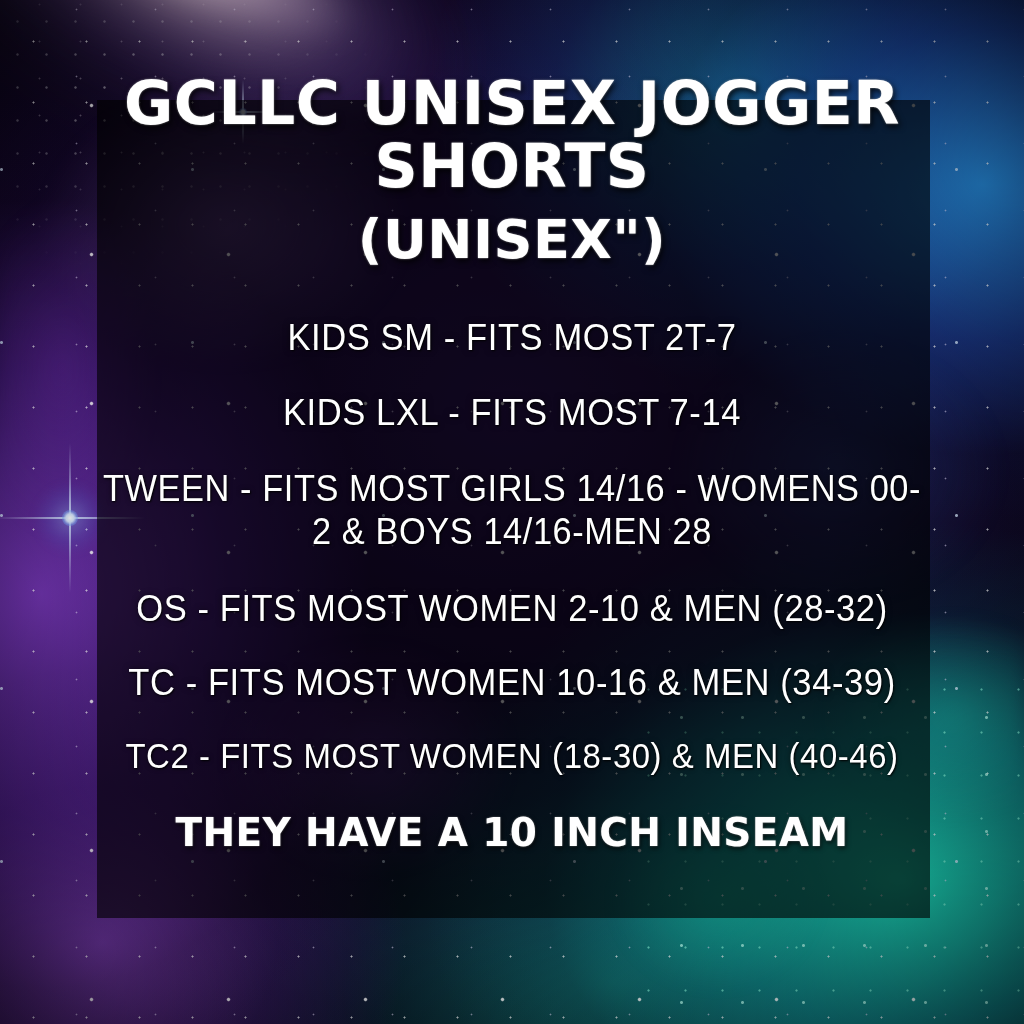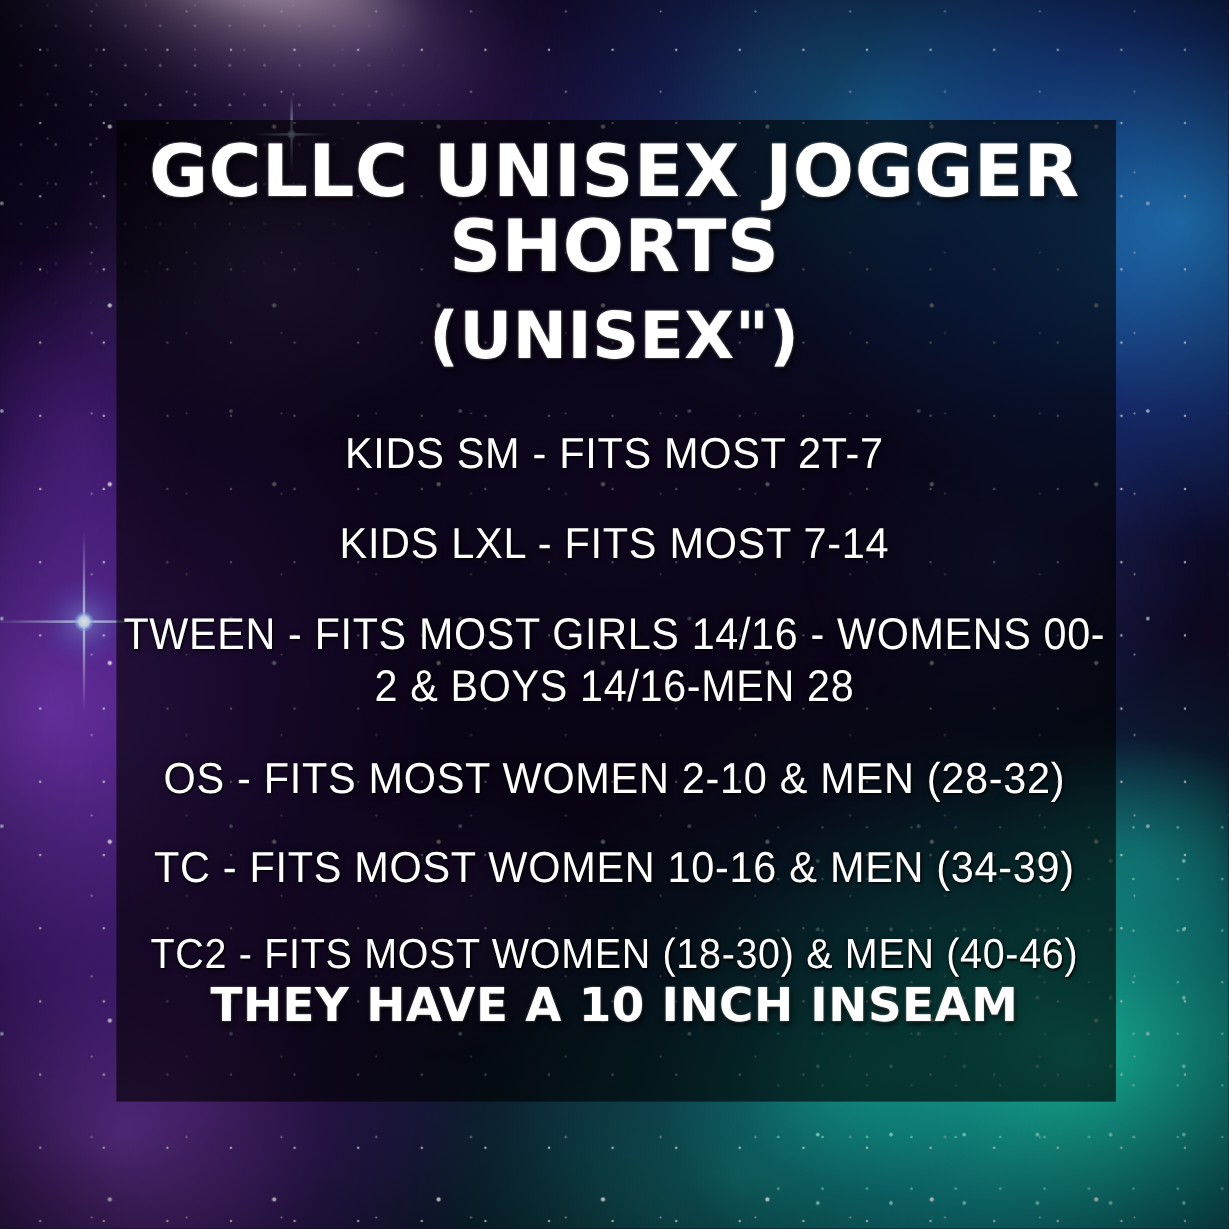--- a/index.html
+++ b/index.html
@@ -181,21 +181,21 @@
   #content {
     position: absolute;
     left: 0;
     top: 0;
     width: 1024px;
     height: 1024px;
     z-index: 6;
     display: flex;
     flex-direction: column;
     align-items: center;
-    padding-top: 112px;
+    padding-top: 72px;
     box-sizing: border-box;
   }
 
   .headline {
     color: #ffffff;
     text-align: center;
     font-family: "DejaVu Sans", sans-serif;
     font-weight: 700;
     font-size: 60px;
     line-height: 1.05;
@@ -228,20 +228,21 @@
   }
 
   #line-kids-sm   { margin-top: 48px; }
   #line-kids-lxl  { margin-top: 34px; }
   #line-tween     { margin-top: 34px; font-size: 37px; transform: scaleX(0.93); }
   #line-os        { margin-top: 34px; }
   #line-tc        { margin-top: 32px; }
   #line-tc2       { margin-top: 32px; font-size: 35px; transform: scaleX(0.94); }
 
   #line-inseam {
+    margin-top: 34px;
     color: #ffffff;
     text-align: center;
     font-family: "DejaVu Sans", sans-serif;
     font-weight: 700;
     font-size: 39px;
     letter-spacing: 0.4px;
     width: 900px;
     text-shadow:
       0 0 2px rgba(255,255,255,0.4),
       1px 2px 5px rgba(0,0,0,0.85);

